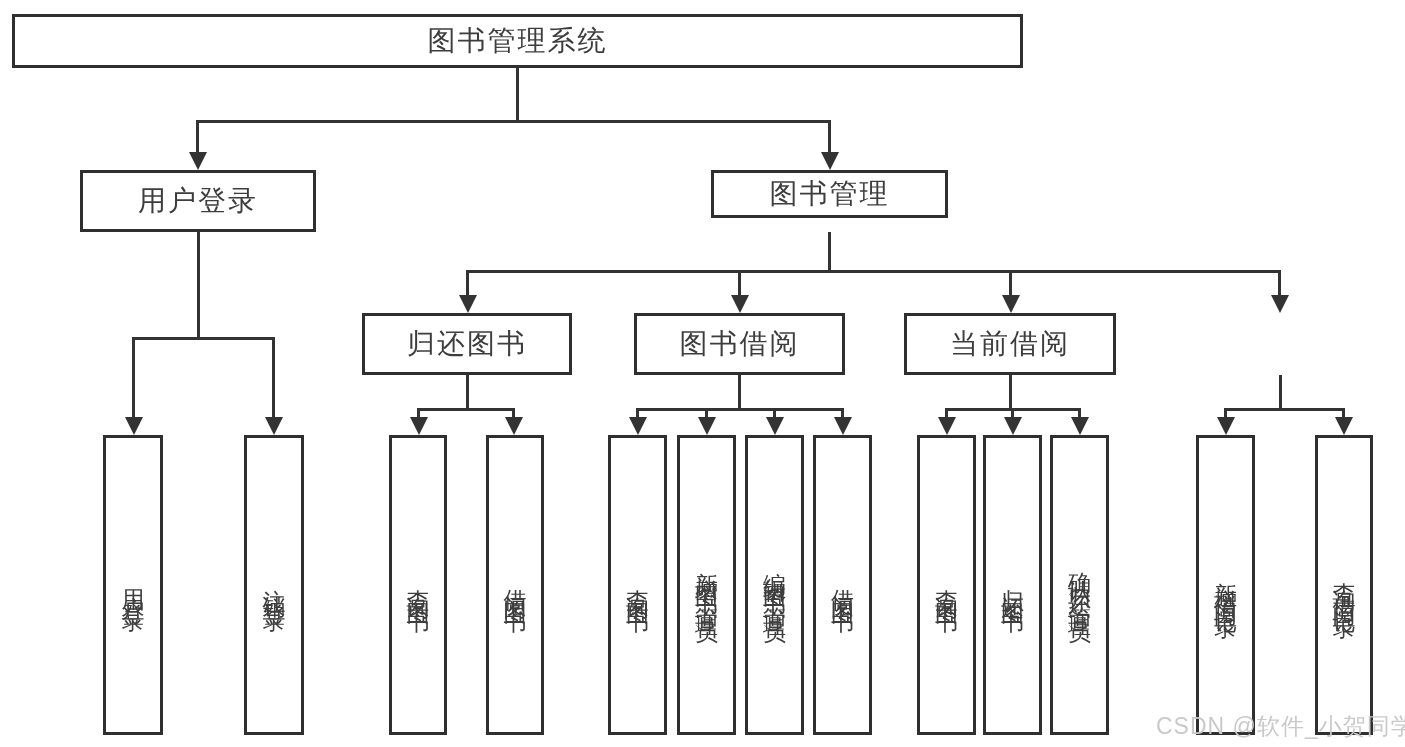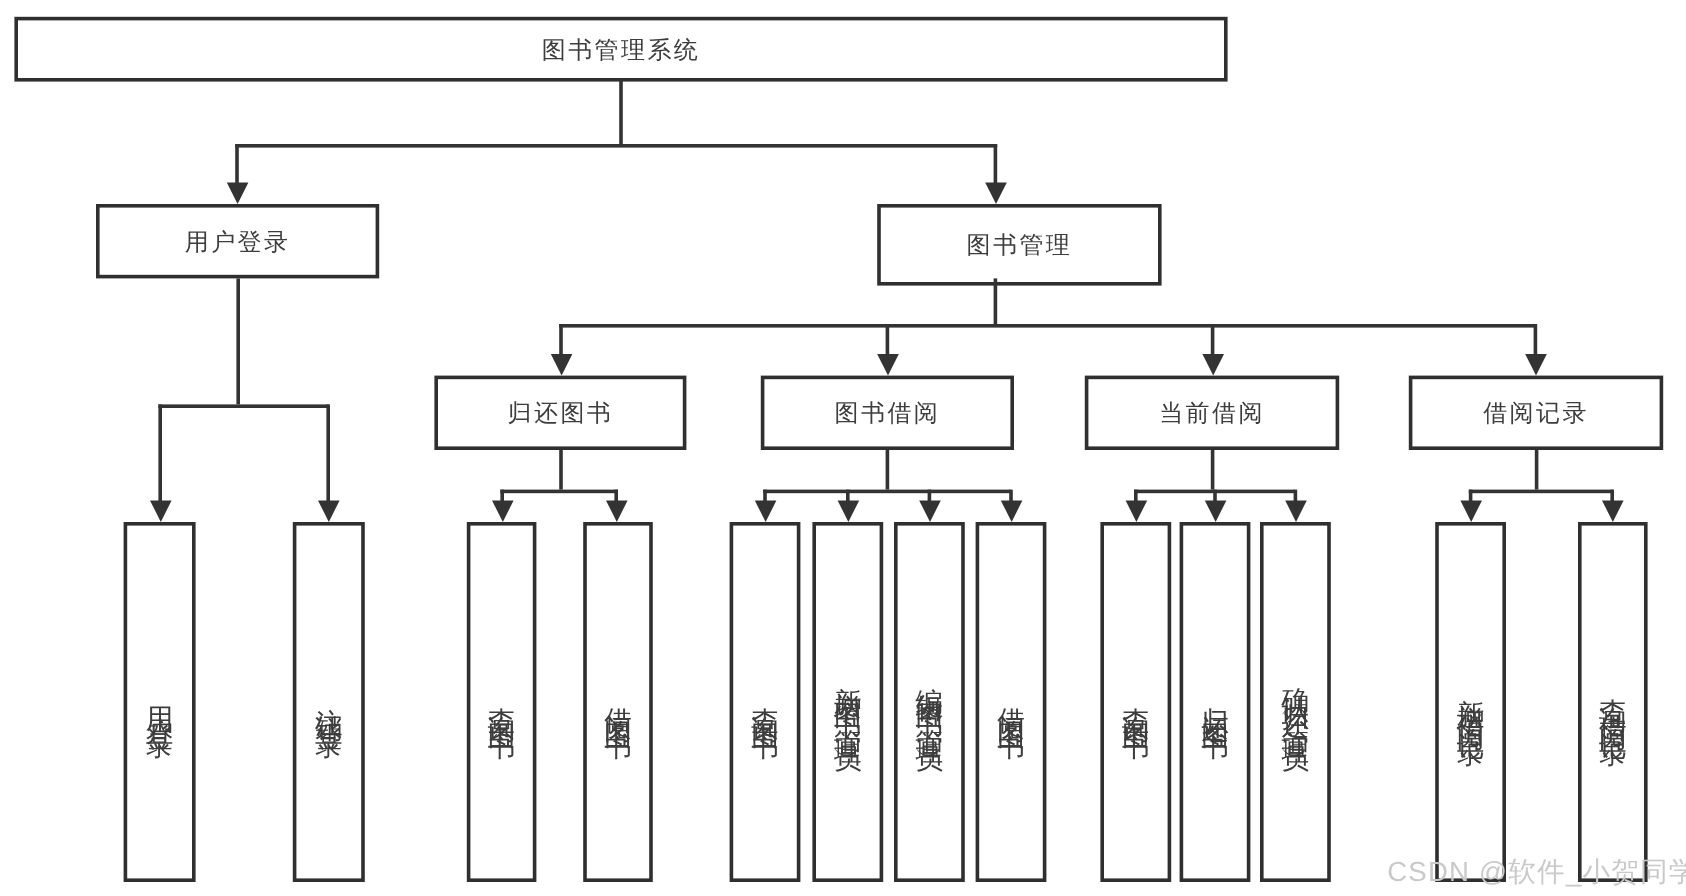--- a/index.html
+++ b/index.html
@@ -12,21 +12,21 @@
   }
   
   .hbox{
     position:absolute;
     box-sizing:border-box;
     border:3px solid #2f2f2f;
     background:#ffffff;
     display:flex;align-items:center;justify-content:center;
   }
   .hbox span{
-    font-size:20px;color:#3d3d3d;letter-spacing:2px;white-space:nowrap;
+    font-size:28px;color:#3d3d3d;letter-spacing:2px;white-space:nowrap;
   }
   
   .vbox{
     position:absolute;
     box-sizing:border-box;
     border:3px solid #2f2f2f;
     background:#ffffff;
     display:flex;align-items:center;justify-content:center;
   }
   .vbox span{
@@ -61,35 +61,32 @@
 
 <div id="canvas">
 
   <div class="hbox" style="left:12px;top:14px;width:1011px;height:54px;">
     <span>图书管理系统</span>
   </div>
 
   <div class="hbox" style="left:80px;top:170px;width:236px;height:62px;">
     <span>用户登录</span>
   </div>
-  <div class="hbox" style="left:731px;top:170px;width:237px;height:68px;">
+  <div class="hbox" style="left:711px;top:170px;width:237px;height:48px;">
     <span>图书管理</span>
   </div>
 
   <div class="hbox" style="left:362px;top:313px;width:210px;height:62px;">
     <span>归还图书</span>
   </div>
   <div class="hbox" style="left:904px;top:313px;width:212px;height:62px;">
     <span>当前借阅</span>
   </div>
   <div class="hbox" style="left:634px;top:313px;width:211px;height:62px;">
     <span>图书借阅</span>
-  </div>
-  <div class="hbox" style="left:1174px;top:313px;width:212px;height:62px;">
-    <span>借阅记录</span>
   </div>
 
   <div class="vbox" style="left:103px;top:435px;width:60px;height:300px;">
     <span>用户登录</span>
   </div>
   <div class="vbox" style="left:244px;top:435px;width:60px;height:300px;">
     <span>注销登录</span>
   </div>
 
   <div class="vbox" style="left:389px;top:435px;width:58px;height:300px;">

